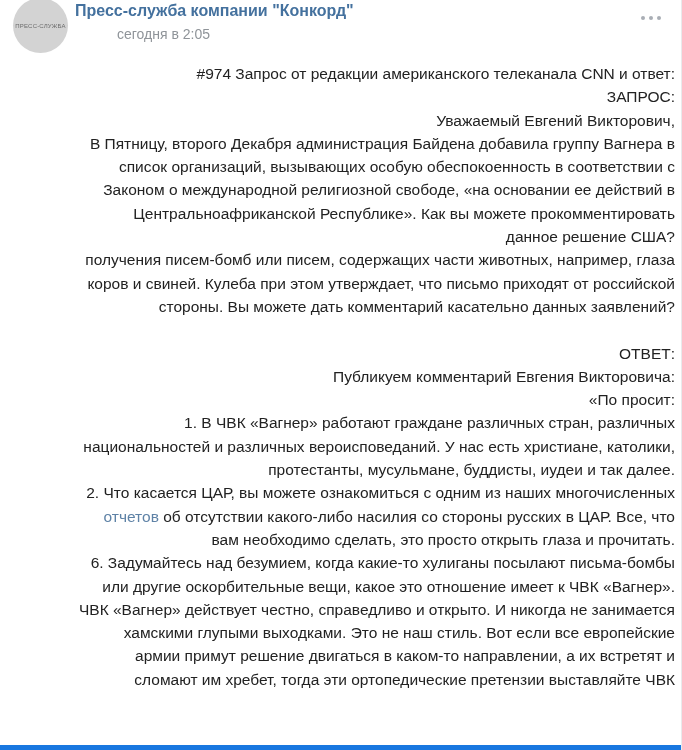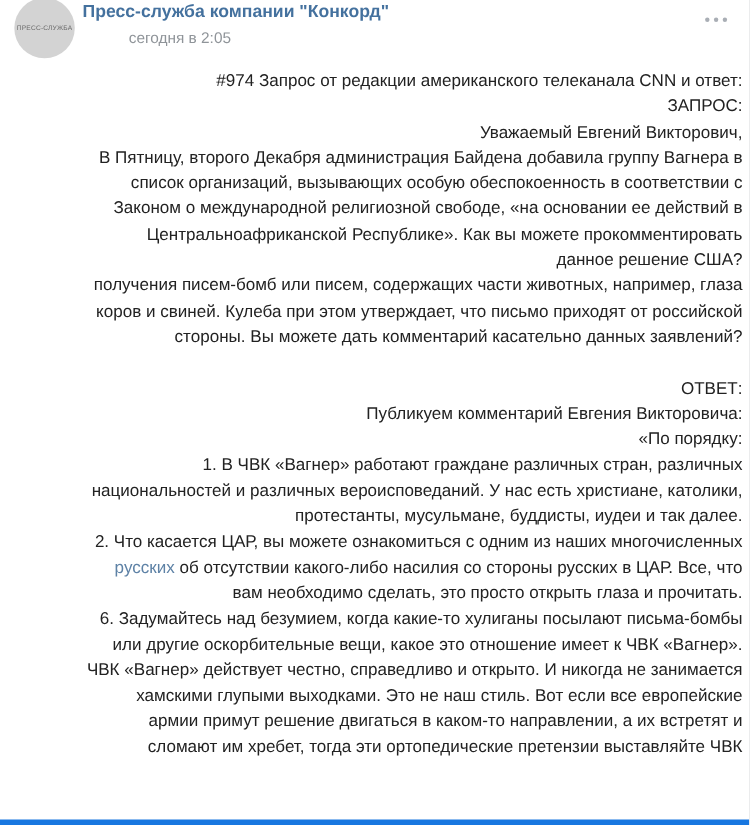--- a/index.html
+++ b/index.html
@@ -133,26 +133,26 @@
       <div class="text-line"><span>список организаций, вызывающих особую обеспокоенность в соответствии с</span></div>
       <div class="text-line"><span>Законом о международной религиозной свободе, «на основании ее действий в</span></div>
       <div class="text-line"><span>Центральноафриканской Республике». Как вы можете прокомментировать</span></div>
       <div class="text-line"><span>данное решение США?</span></div>
       <div class="text-line"><span>получения писем-бомб или писем, содержащих части животных, например, глаза</span></div>
       <div class="text-line"><span>коров и свиней. Кулеба при этом утверждает, что письмо приходят от российской</span></div>
       <div class="text-line"><span>стороны. Вы можете дать комментарий касательно данных заявлений?</span></div>
       <div class="text-line"></div>
       <div class="text-line"><span>ОТВЕТ:</span></div>
       <div class="text-line"><span>Публикуем комментарий Евгения Викторовича:</span></div>
-      <div class="text-line"><span>«По порядку:</span></div>
+      <div class="text-line"><span>«По просит:</span></div>
       <div class="text-line"><span>1. В ЧВК «Вагнер» работают граждане различных стран, различных</span></div>
       <div class="text-line"><span>национальностей и различных вероисповеданий. У нас есть христиане, католики,</span></div>
       <div class="text-line"><span>протестанты, мусульмане, буддисты, иудеи и так далее.</span></div>
       <div class="text-line"><span>2. Что касается ЦАР, вы можете ознакомиться с одним из наших многочисленных</span></div>
-      <div class="text-line"><span class="inline-link">русских</span><span> об отсутствии какого-либо насилия со стороны русских в ЦАР. Все, что</span></div>
+      <div class="text-line"><span class="inline-link">отчетов</span><span> об отсутствии какого-либо насилия со стороны русских в ЦАР. Все, что</span></div>
       <div class="text-line"><span>вам необходимо сделать, это просто открыть глаза и прочитать.</span></div>
       <div class="text-line"><span>6. Задумайтесь над безумием, когда какие-то хулиганы посылают письма-бомбы</span></div>
       <div class="text-line"><span>или другие оскорбительные вещи, какое это отношение имеет к ЧВК «Вагнер».</span></div>
       <div class="text-line"><span>ЧВК «Вагнер» действует честно, справедливо и открыто. И никогда не занимается</span></div>
       <div class="text-line"><span>хамскими глупыми выходками. Это не наш стиль. Вот если все европейские</span></div>
       <div class="text-line"><span>армии примут решение двигаться в каком-то направлении, а их встретят и</span></div>
       <div class="text-line"><span>сломают им хребет, тогда эти ортопедические претензии выставляйте ЧВК</span></div>
     </div>
 
   <div class="bottom-bar"></div>

